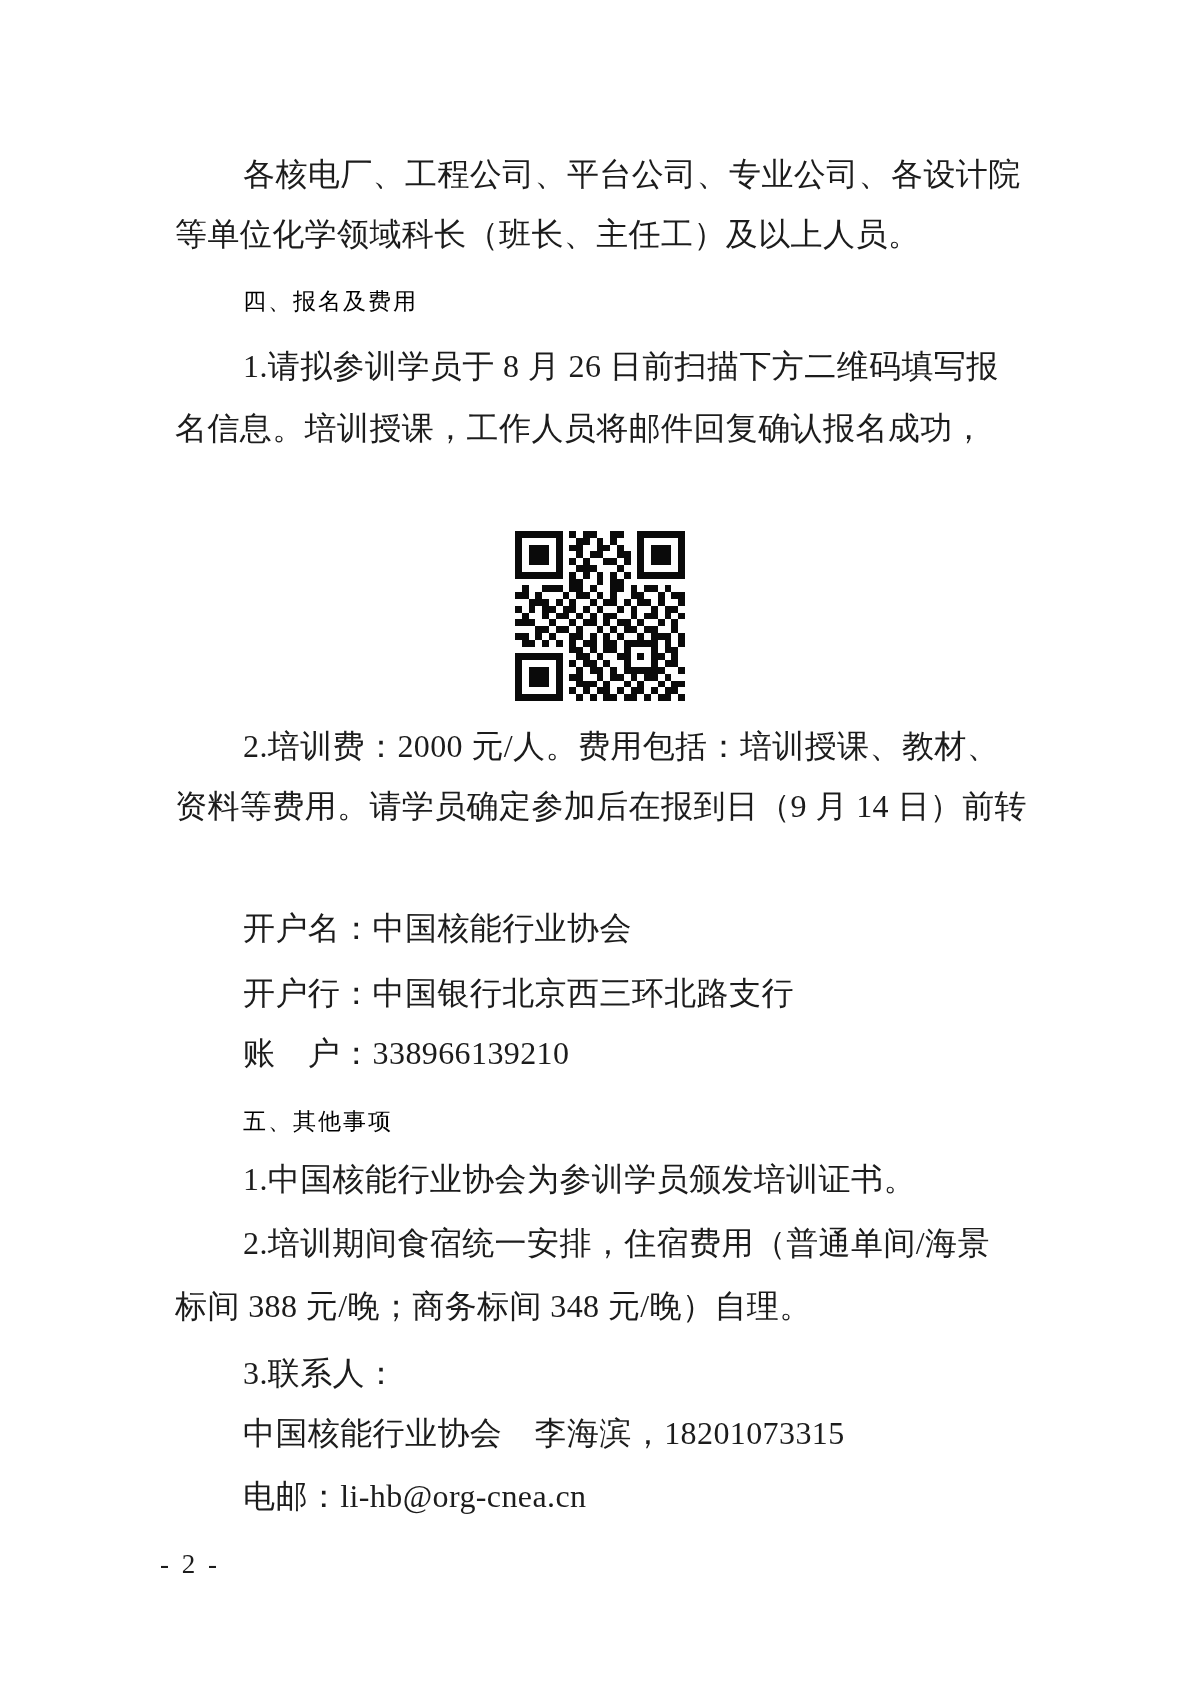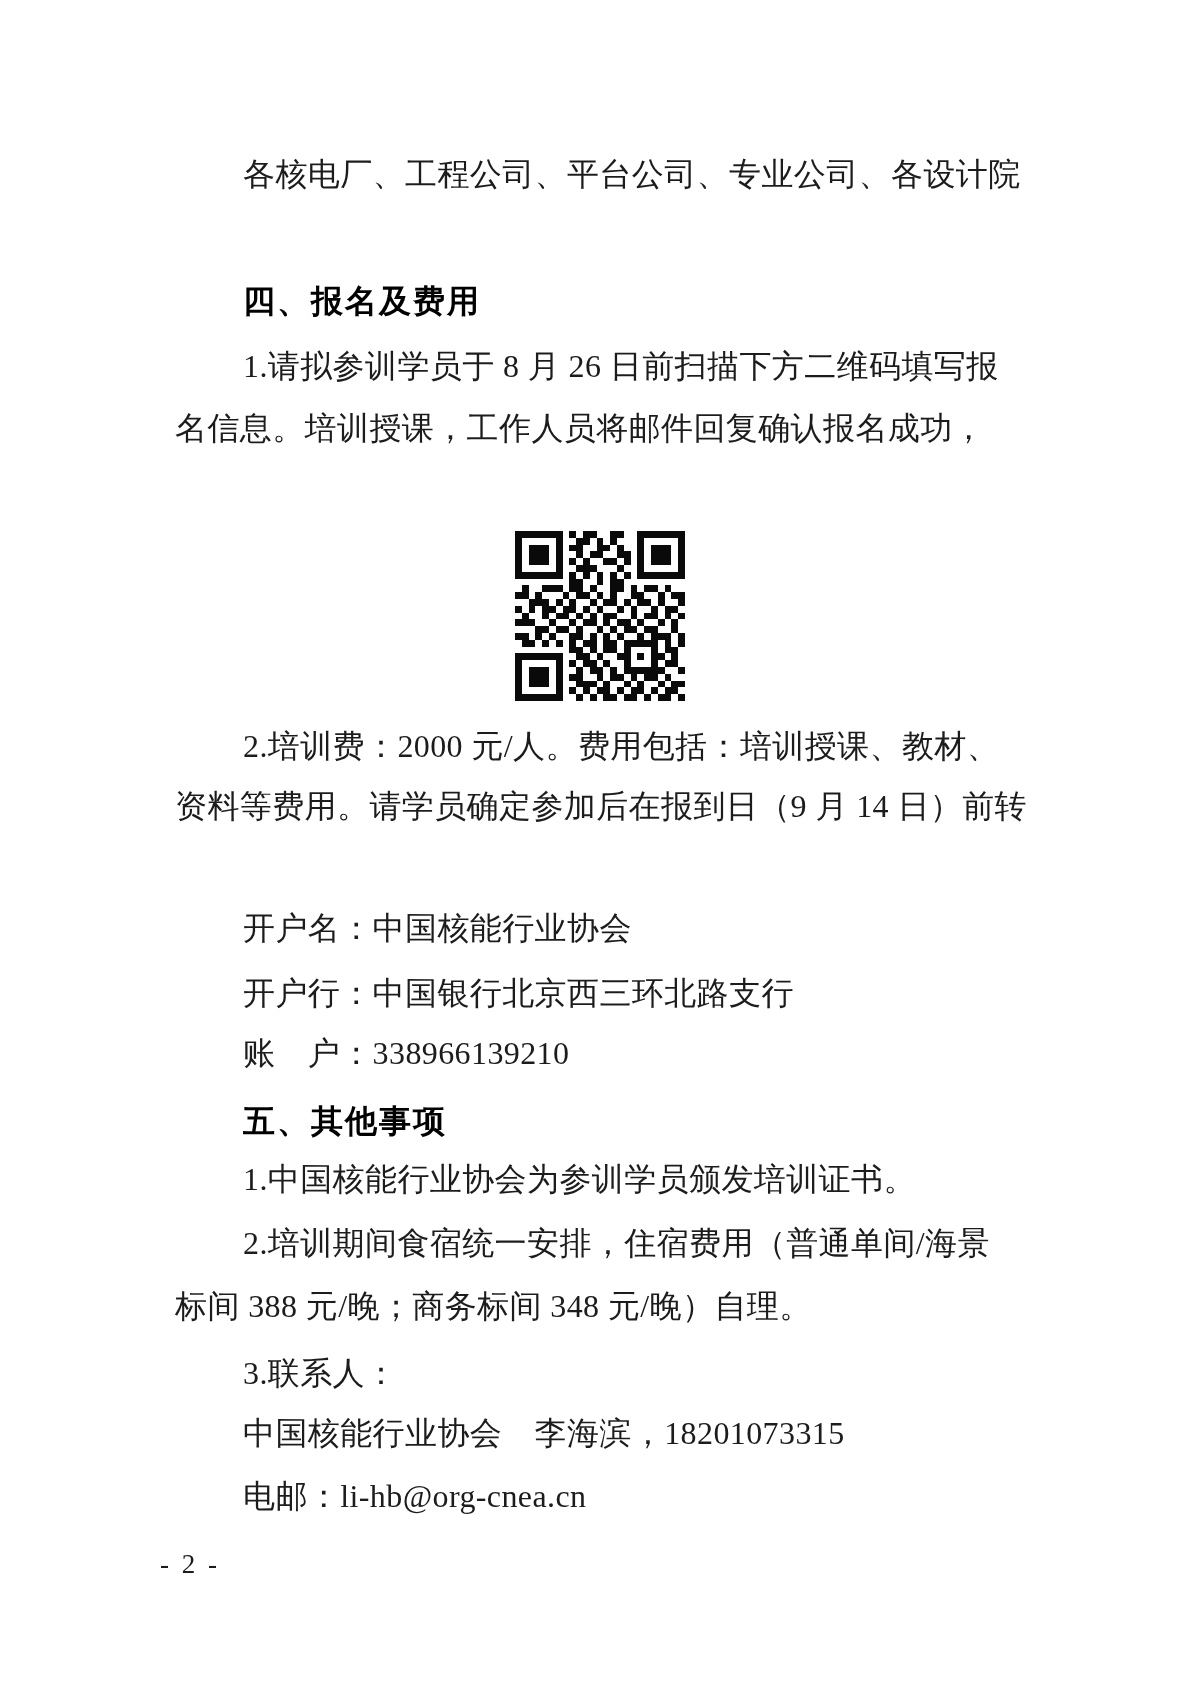--- a/index.html
+++ b/index.html
@@ -26,22 +26,22 @@
     line-height:44px;
     font-size:32px;
     color:var(--text-color);
     white-space:pre;
     letter-spacing:0.4px;
     font-family:Liberation Serif, serif;
   }
   .line.indent{padding-left:68px;}
   .line.heading{
     font-family:"Liberation Sans","DejaVu Sans",sans-serif;
-    font-weight:700;
-    font-size:32px;
+    font-weight:400;
+    font-size:23px;
     color:var(--heading-color);
     letter-spacing:2px;
   }
   .qr{
     position:absolute;
     left:515px;
     top:531px;
     width:170px;
     height:170px;
     background:#ffffff;
@@ -59,20 +59,21 @@
     font-family:"Liberation Serif","DejaVu Serif",serif;
     white-space:pre;
   }
 </style>
 </head>
 <body>
 
 <div class="page">
 
   <div class="line indent" style="top:152px">各核电厂、工程公司、平台公司、专业公司、各设计院</div>
+  <div class="line" style="top:212px">等单位化学领域科长（班长、主任工）及以上人员。</div>
 
   <div class="line indent heading" style="top:279px">四、报名及费用</div>
 
   <div class="line indent" style="top:344px">1.请拟参训学员于 8 月 26 日前扫描下方二维码填写报</div>
   <div class="line" style="top:406px">名信息。培训授课，工作人员将邮件回复确认报名成功，</div>
 
   <div class="qr">
     <svg xmlns="http://www.w3.org/2000/svg" viewBox="0 0 25 25">
         <rect x="0" y="0" width="1" height="1"></rect>
         <rect x="1" y="0" width="1" height="1"></rect>

